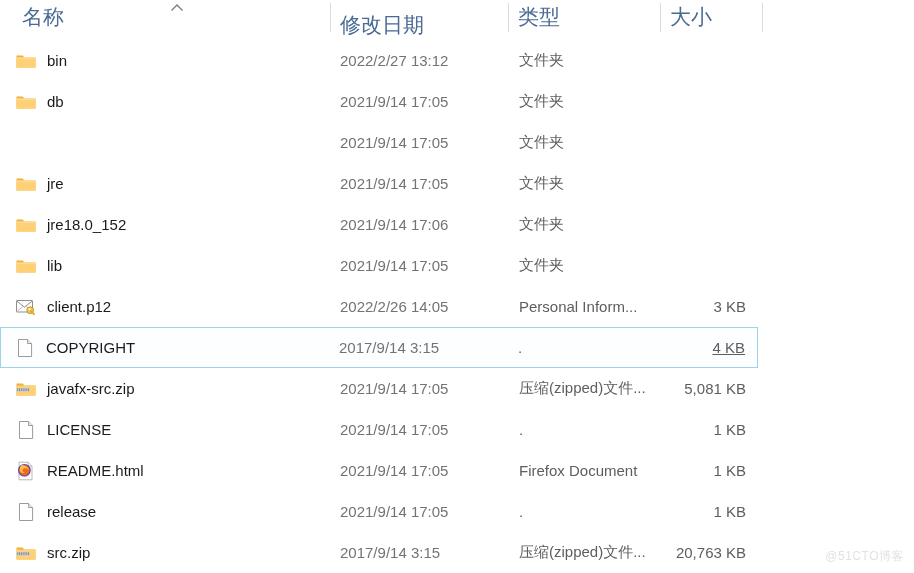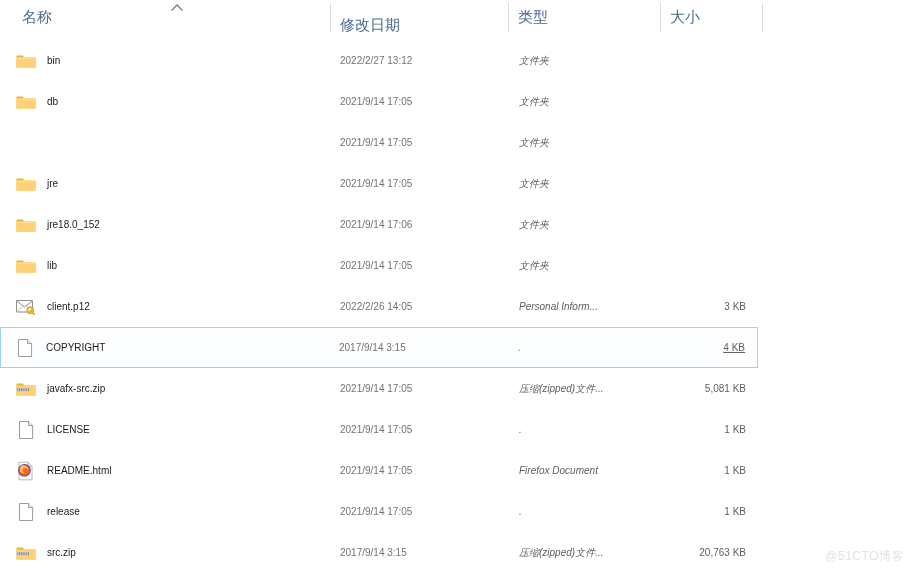--- a/index.html
+++ b/index.html
@@ -29,21 +29,21 @@
   #column-header {
     position: absolute;
     left: 0; top: 0;
     width: 914px;
     height: 34px;
   }
   .col-head {
     position: absolute;
     top: 0;
     height: 34px;
-    font-size: 15px;
+    font-size: 21px;
     color: #4a6a93;
     display: flex;
     align-items: center;
     white-space: nowrap;
     user-select: none;
   }
   .col-head.name  { left: 22px;  }
   .col-head.date  { left: 340px; margin-top: 8px; }
   .col-head.type  { left: 518px; }
   .col-head.size  { left: 670px; }
@@ -88,41 +88,40 @@
     background: #fcfeff;
     border: 1px solid #9ed2ec;
   }
 
   .cell {
     position: absolute;
     top: 0;
     height: 39px;
     display: flex;
     align-items: center;
-    font-size: 10px;
+    font-size: 15px;
     white-space: nowrap;
     overflow: hidden;
   }
   .cell-name {
     left: 14px;
     width: 300px;
     color: #1b1b1b;
   }
   .file-row.selected .cell-name { left: 13px; }
   .cell-date {
     left: 339px;
     width: 165px;
     color: #737373;
   }
   .file-row.selected .cell-date { left: 338px; }
   .cell-type {
     left: 518px;
     width: 140px;
     color: #5e5e5e;
-    font-style: italic;
   }
   .file-row.selected .cell-type { left: 517px; }
   .cell-size {
     left: 600px;
     width: 145px;
     color: #5e5e5e;
     justify-content: flex-end;
   }
   .file-row.selected .cell-size { left: 599px; text-decoration: underline; }
 

